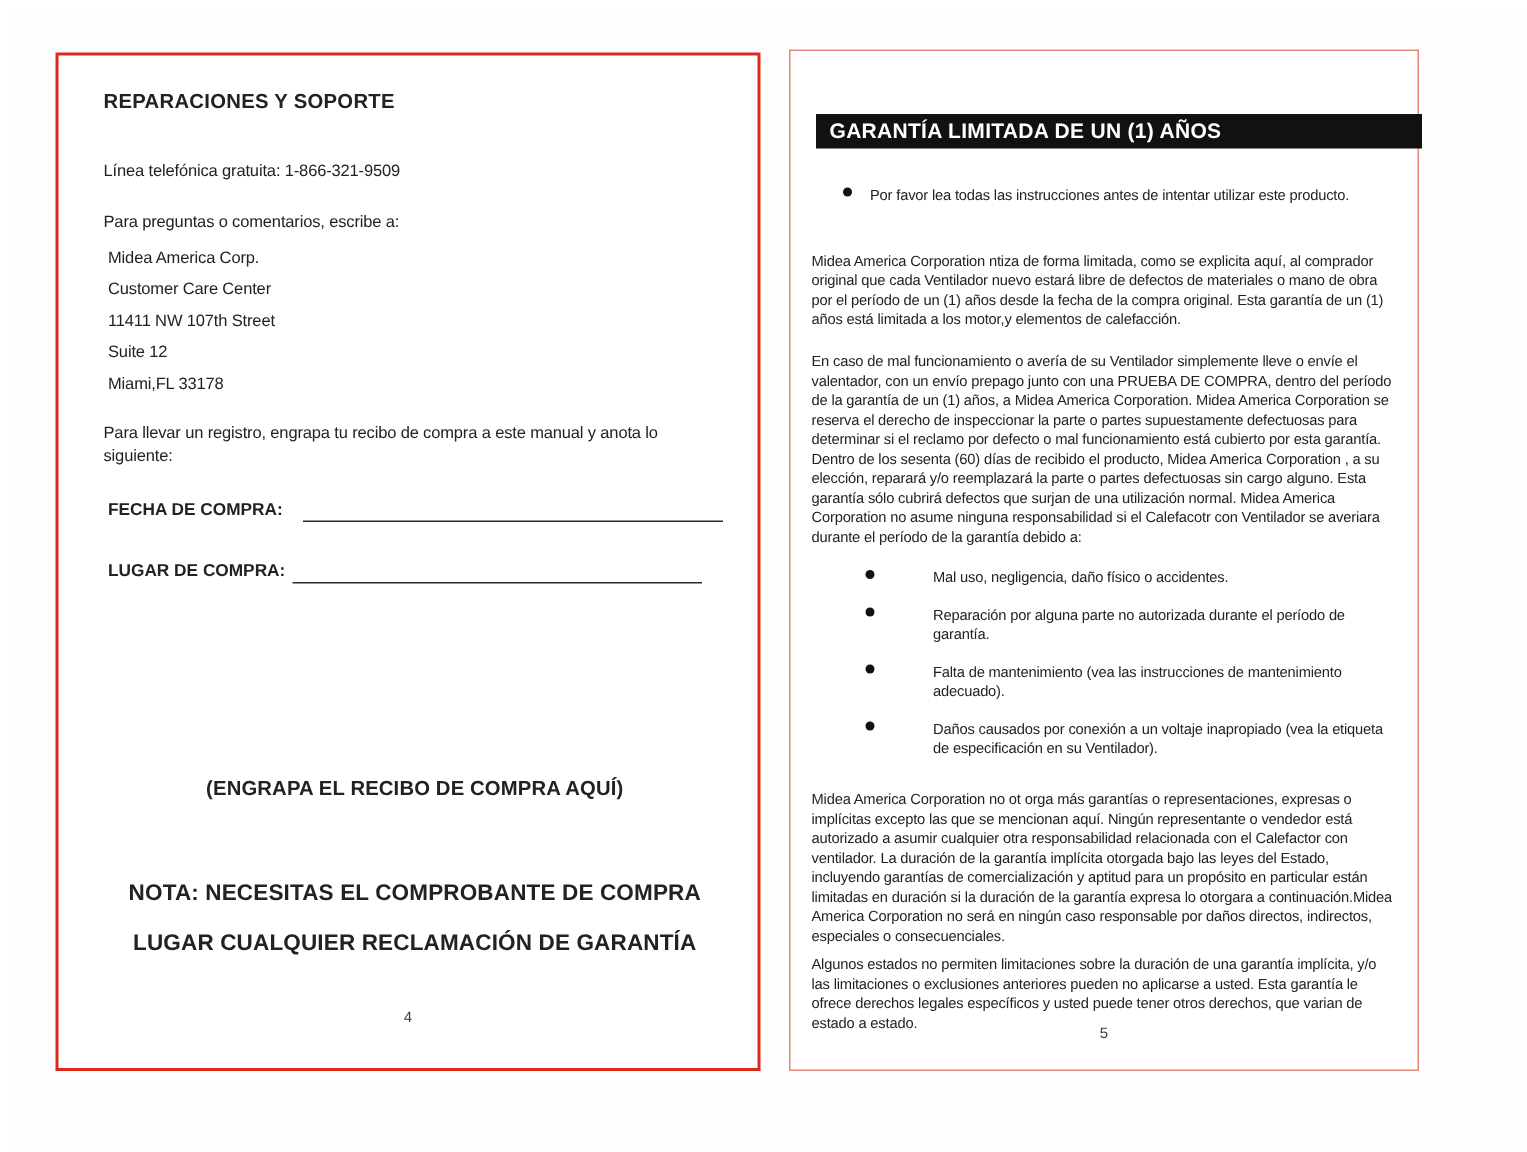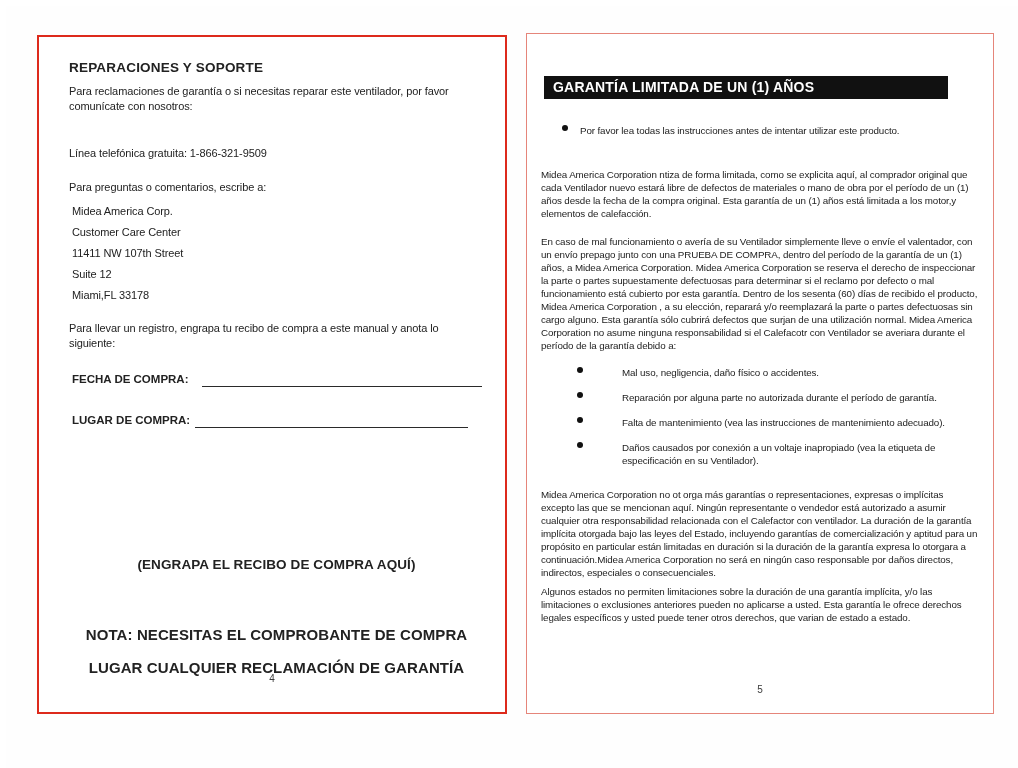--- a/index.html
+++ b/index.html
@@ -52,21 +52,21 @@
   .page-num {
     position: absolute; left: 0; width: 100%;
     text-align: center; font-size: 10px; color: #3a3a3a;
   }
   .page-left .page-num  { bottom: 25px; }
   .page-right .page-num { bottom: 15px; }
 
   
   .page-right {
     position: absolute; left: 520px; top: 27px;
-    width: 468px; height: 681px;
+    width: 420px; height: 681px;
     border: 1.5px solid var(--right-border, #e5857a);
     background: #ffffff;
     padding: 0 12px 0 11px;
   }
   .rp-banner {
     margin-top: 42px; margin-left: 6px; width: 404px;
     background: var(--banner-bg, #111111);
     color: var(--banner-text, #ffffff);
     font-size: 14px; font-weight: bold; letter-spacing: 0.2px;
     padding: 3px 0 4px 9px;
@@ -90,21 +90,20 @@
   .rp-para4 { margin-top: 0; }
 </style>
 </head>
 <body>
 
 <div class="scan-canvas">
 
   <div class="page-left">
     <div class="doc-title">REPARACIONES Y SOPORTE</div>
 
-    <p class="lp-body lp-intro">Para reclamaciones de garantía o si necesitas reparar este ventilador, por favor comunícate con nosotros:</p>
 
     <p class="lp-body lp-phone">Línea telefónica gratuita: 1-866-321-9509</p>
 
     <p class="lp-body lp-writeto">Para preguntas o comentarios, escribe a:</p>
 
     <div class="lp-body">
       <div>Midea America Corp.</div>
       <div>Customer Care Center</div>
       <div>11411 NW 107th Street</div>
       <div>Suite 12</div>

